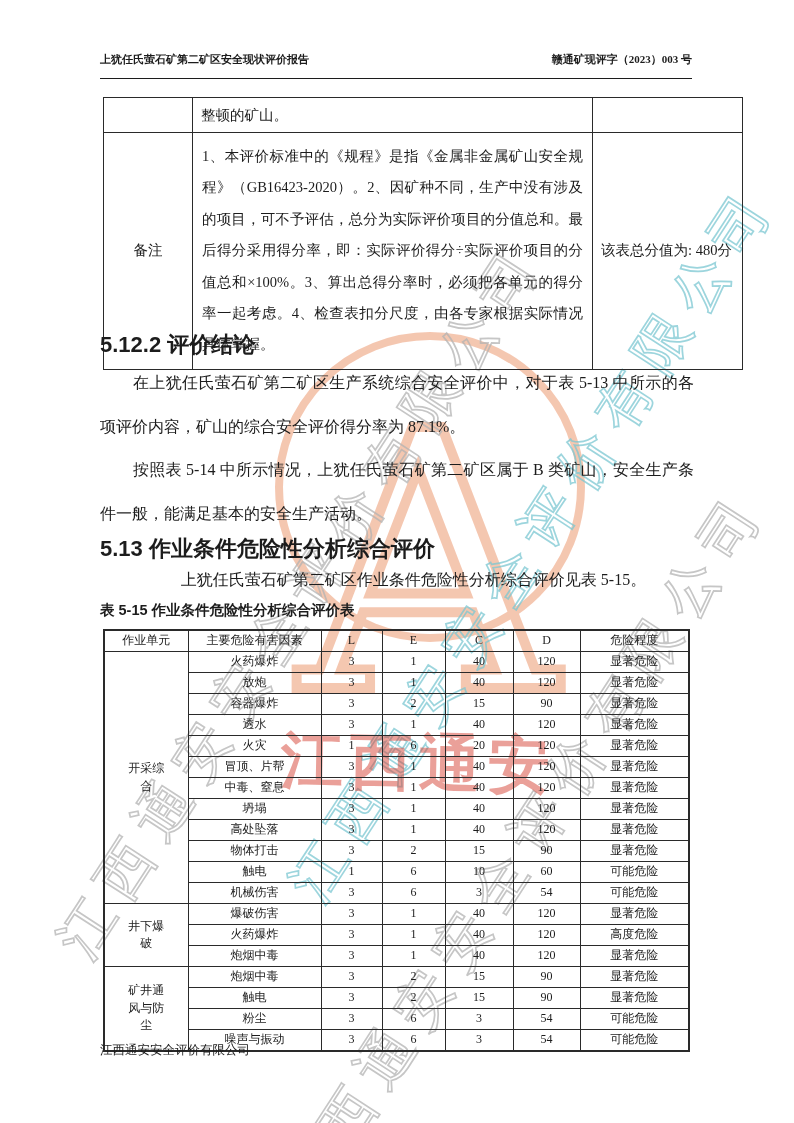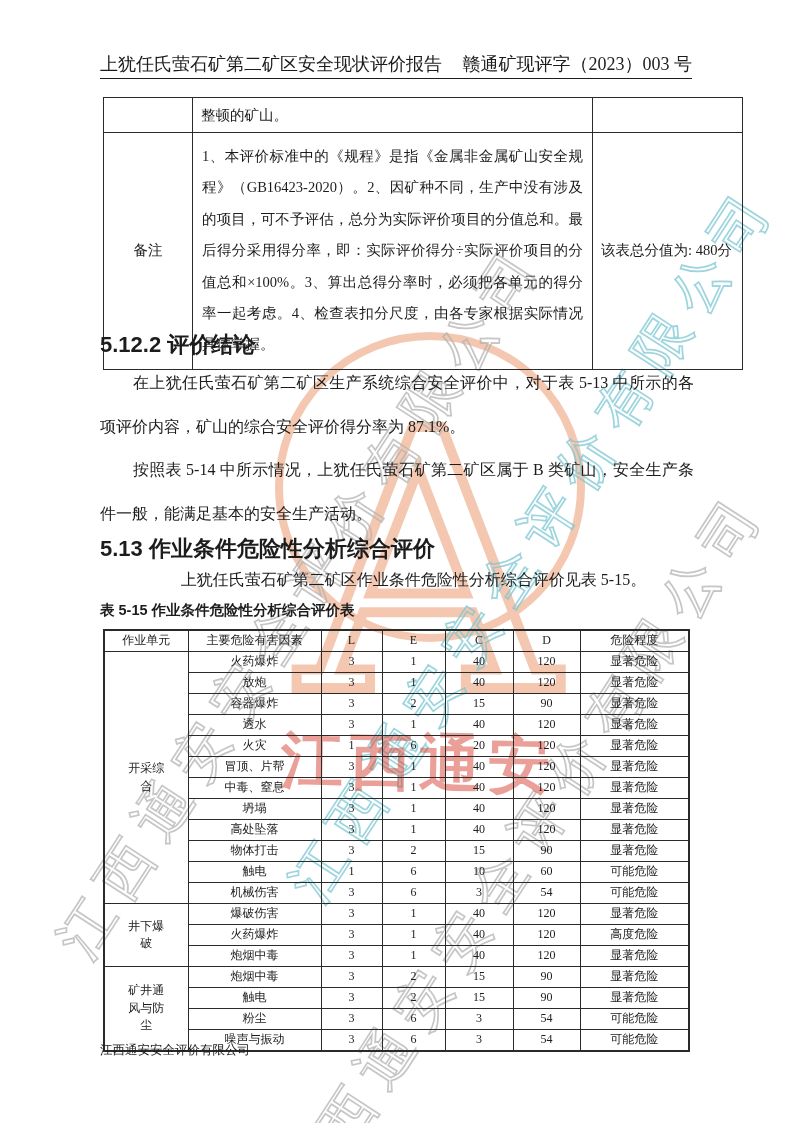--- a/index.html
+++ b/index.html
@@ -1,21 +1,21 @@
 <!DOCTYPE html>
 <html><head>
 <meta charset="utf-8">
 <style>
   html,body{margin:0;padding:0;background:#fff;}
   .page{position:relative;width:794px;height:1123px;background:#fff;margin:0 auto;
         font-family:"Liberation Serif",serif;color:#1c1c1c;overflow:hidden;}
 
   
   .hdr{position:absolute;top:52px;left:100px;width:592px;display:flex;
-       justify-content:space-between;font-size:18px;font-weight:normal;}
+       justify-content:space-between;font-size:11px;font-weight:bold;}
   .hdr-rule{position:absolute;top:78px;left:100px;width:592px;border-top:1.6px solid #1c1c1c;height:0;}
 
   
   .rtable{position:absolute;top:97px;left:103px;width:588px;border-collapse:collapse;
           font-size:14.5px;table-layout:fixed;border-radius:19px;}
   .rtable td{border:1.4px solid #2a2a2a;vertical-align:middle;padding:0;}
   .rtable .c1{width:72px;text-align:center;}
   .rtable .c2{width:383px;}
   .rtable .c3{width:133px;}
   .rtable .cont{height:34px;padding:0 8px;}

